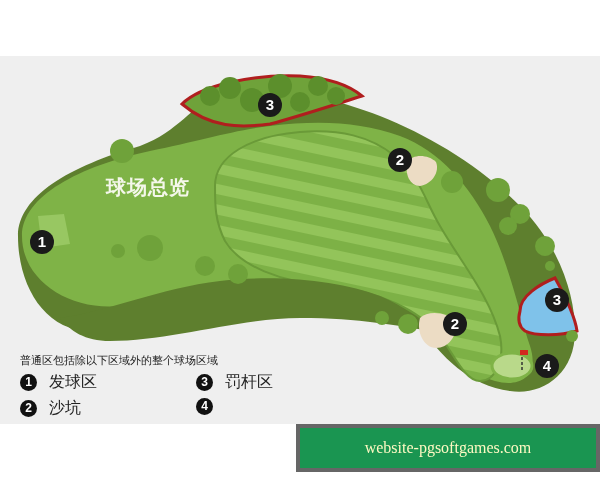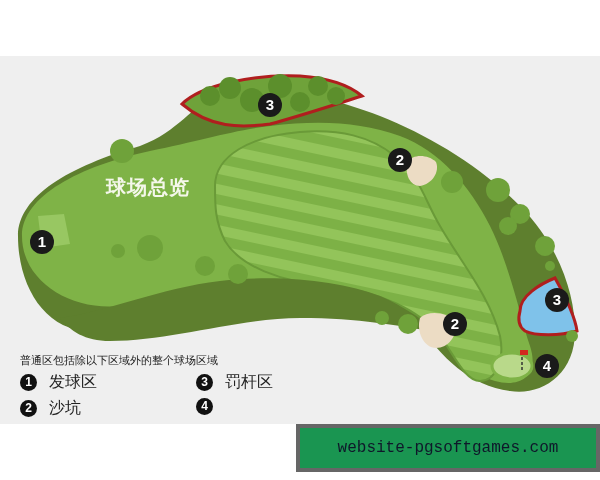--- a/index.html
+++ b/index.html
@@ -5,21 +5,21 @@
   html,body{margin:0;padding:0;background:#ffffff;}
   body{width:600px;height:480px;position:relative;overflow:hidden;font-family:"DejaVu Sans","Liberation Sans",sans-serif;}
   .panel{position:absolute;left:0;top:56px;width:600px;height:368px;background:#efefef;overflow:hidden;}
   .course-svg{position:absolute;left:0;top:0;width:600px;height:368px;}
   .map-title{position:absolute;left:106px;top:118px;font-size:20px;font-weight:bold;color:#f4f7ea;letter-spacing:1px;}
   .marker{position:absolute;width:24px;height:24px;border-radius:50%;background:#1a1a1a;color:#fff;font-weight:bold;font-size:15px;line-height:24px;text-align:center;font-family:"Liberation Sans",sans-serif;}
   .legend-desc{position:absolute;left:20px;top:262px;font-size:11px;line-height:21px;color:#222;width:270px;margin-top:32px;}
   .legend-item{position:absolute;display:flex;align-items:center;font-size:16px;color:#222;}
   .legend-item .num{width:17px;height:17px;border-radius:50%;background:#111;color:#fff;font-size:12px;font-weight:bold;line-height:17px;text-align:center;margin-right:12px;font-family:"Liberation Sans",sans-serif;}
   .watermark{position:absolute;left:296px;top:424px;width:304px;height:48px;background:#666;box-sizing:border-box;padding:4px;}
-  .watermark-inner{width:100%;height:100%;background:#1a9551;display:flex;align-items:center;justify-content:center;font-size:16px;color:#0f172a;font-family:Liberation Mono, monospace;}
+  .watermark-inner{width:100%;height:100%;background:#1a9551;display:flex;align-items:center;justify-content:center;font-size:16px;color:#fef9c3;font-family:Liberation Serif, serif;}
 </style>
 </head>
 <body>
 
 <div class="panel">
   <svg class="course-svg" viewBox="0 0 600 368">
 
     <path d="M18,180 C18,140 70,110 140,90 C180,75 190,50 220,38 C260,25 330,40 380,60 C430,80 480,110 520,150 C560,190 575,240 575,275 C575,320 540,340 510,335 C470,330 440,300 420,270 C390,240 330,230 270,240 C210,250 150,275 90,275 C45,275 18,230 18,180 Z" fill="#5e7f2e"></path>
 
     <path d="M22,180 C22,140 80,110 150,95 C200,85 230,75 270,70 C320,64 360,66 400,80 C440,95 470,130 490,170 C510,210 520,260 530,290 C540,320 520,332 495,325 C470,318 455,295 440,275 C415,245 370,230 300,228 C240,226 180,245 120,250 C70,255 22,225 22,180 Z" fill="#7fb347"></path>

